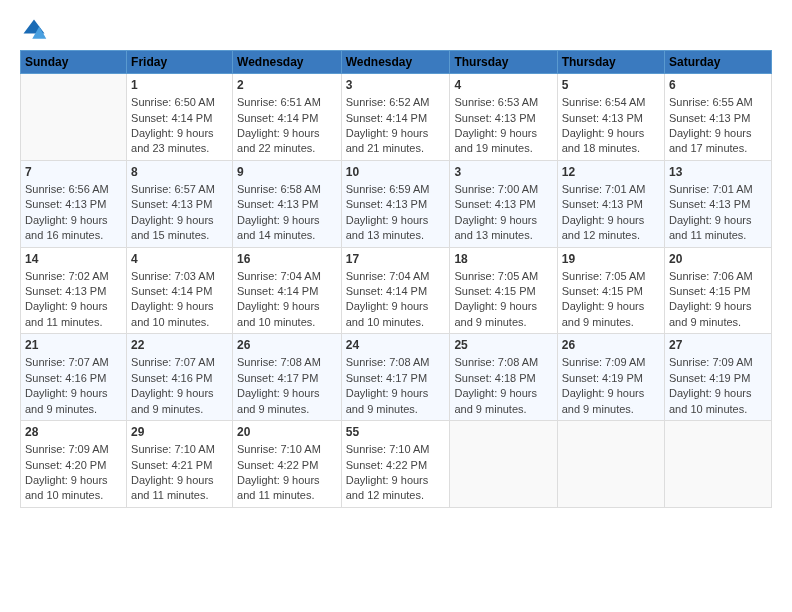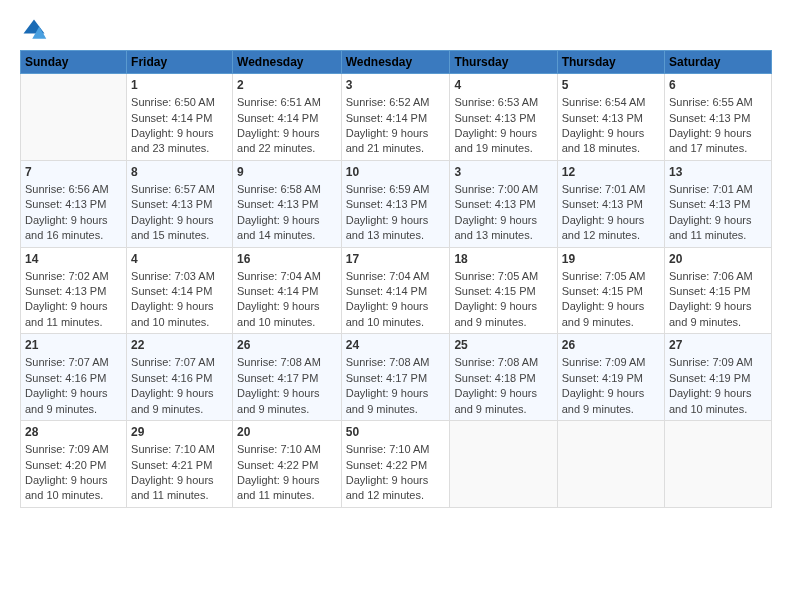--- a/index.html
+++ b/index.html
@@ -262,21 +262,21 @@
           </td>
           <td>
             <span class="day-num">29</span>
             <div class="day-info">Sunrise: 7:10 AM<br>Sunset: 4:21 PM<br>Daylight: 9 hours and 11 minutes.</div>
           </td>
           <td>
             <span class="day-num">20</span>
             <div class="day-info">Sunrise: 7:10 AM<br>Sunset: 4:22 PM<br>Daylight: 9 hours and 11 minutes.</div>
           </td>
           <td>
-            <span class="day-num">50</span>
+            <span class="day-num">55</span>
             <div class="day-info">Sunrise: 7:10 AM<br>Sunset: 4:22 PM<br>Daylight: 9 hours and 12 minutes.</div>
           </td>
           <td class="empty-cell"></td>
           <td class="empty-cell"></td>
           <td class="empty-cell"></td>
         </tr>
       </tbody>
   </table>
 </div>
 

